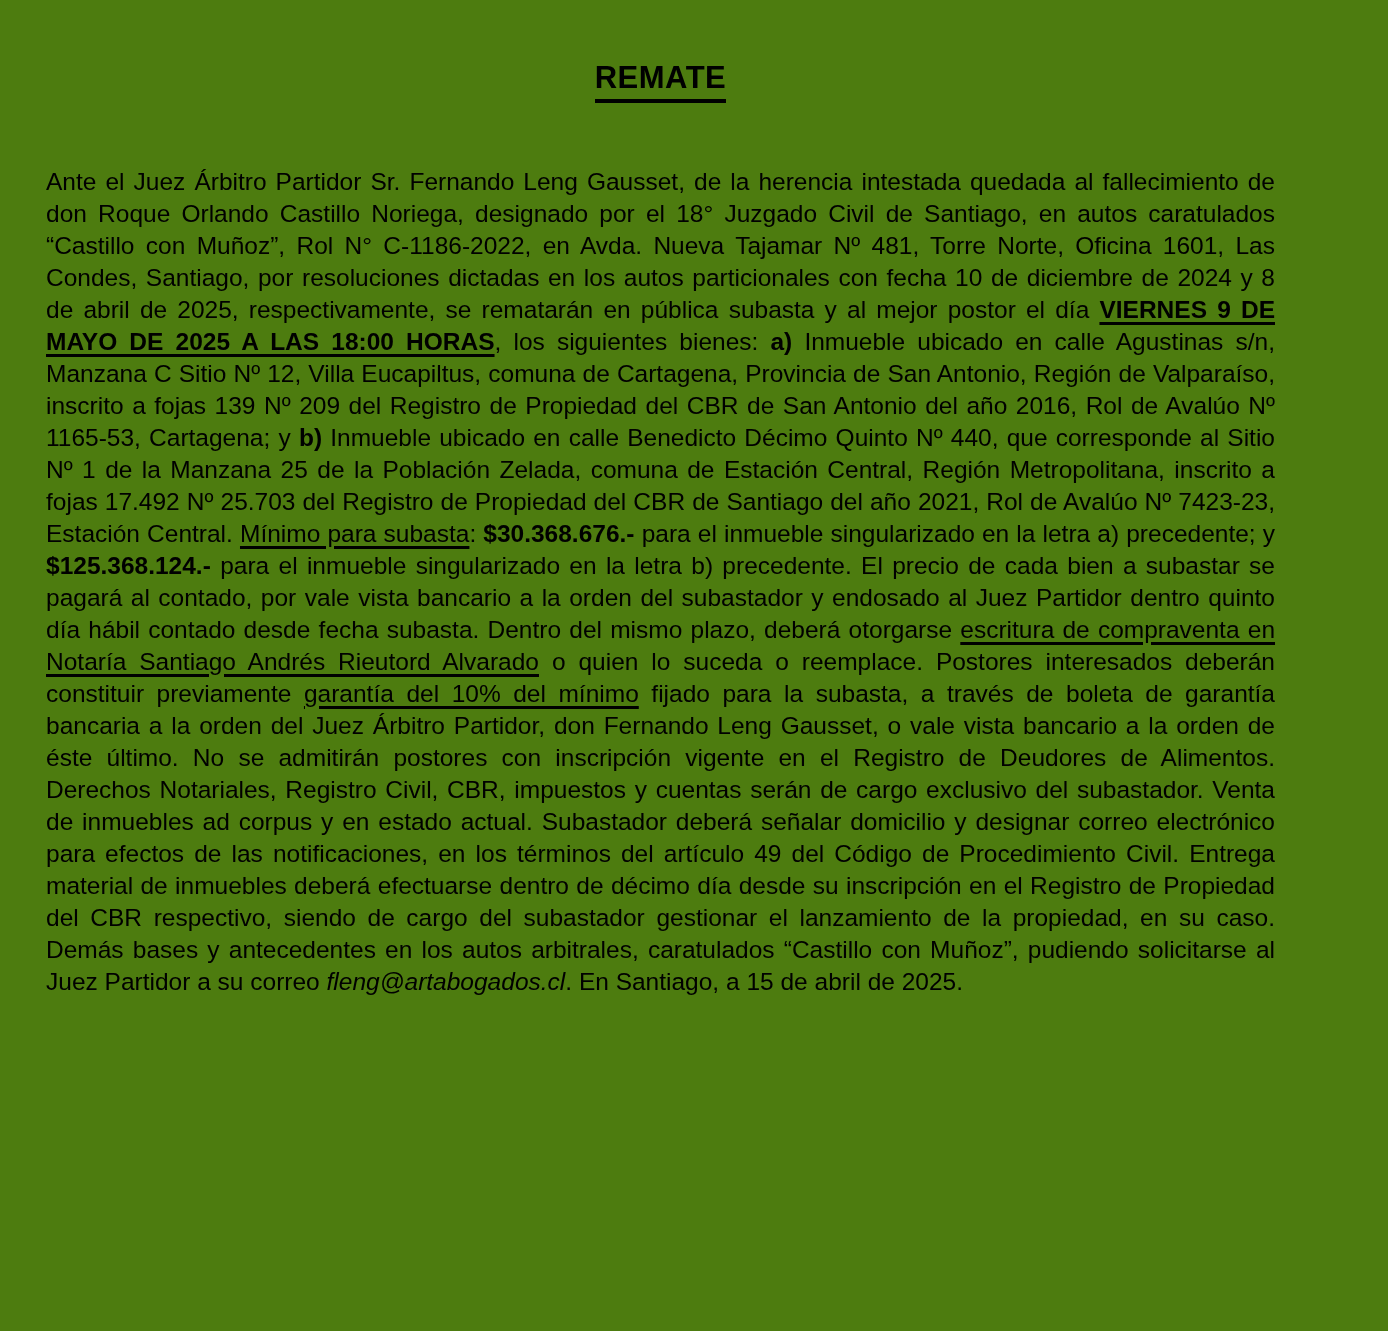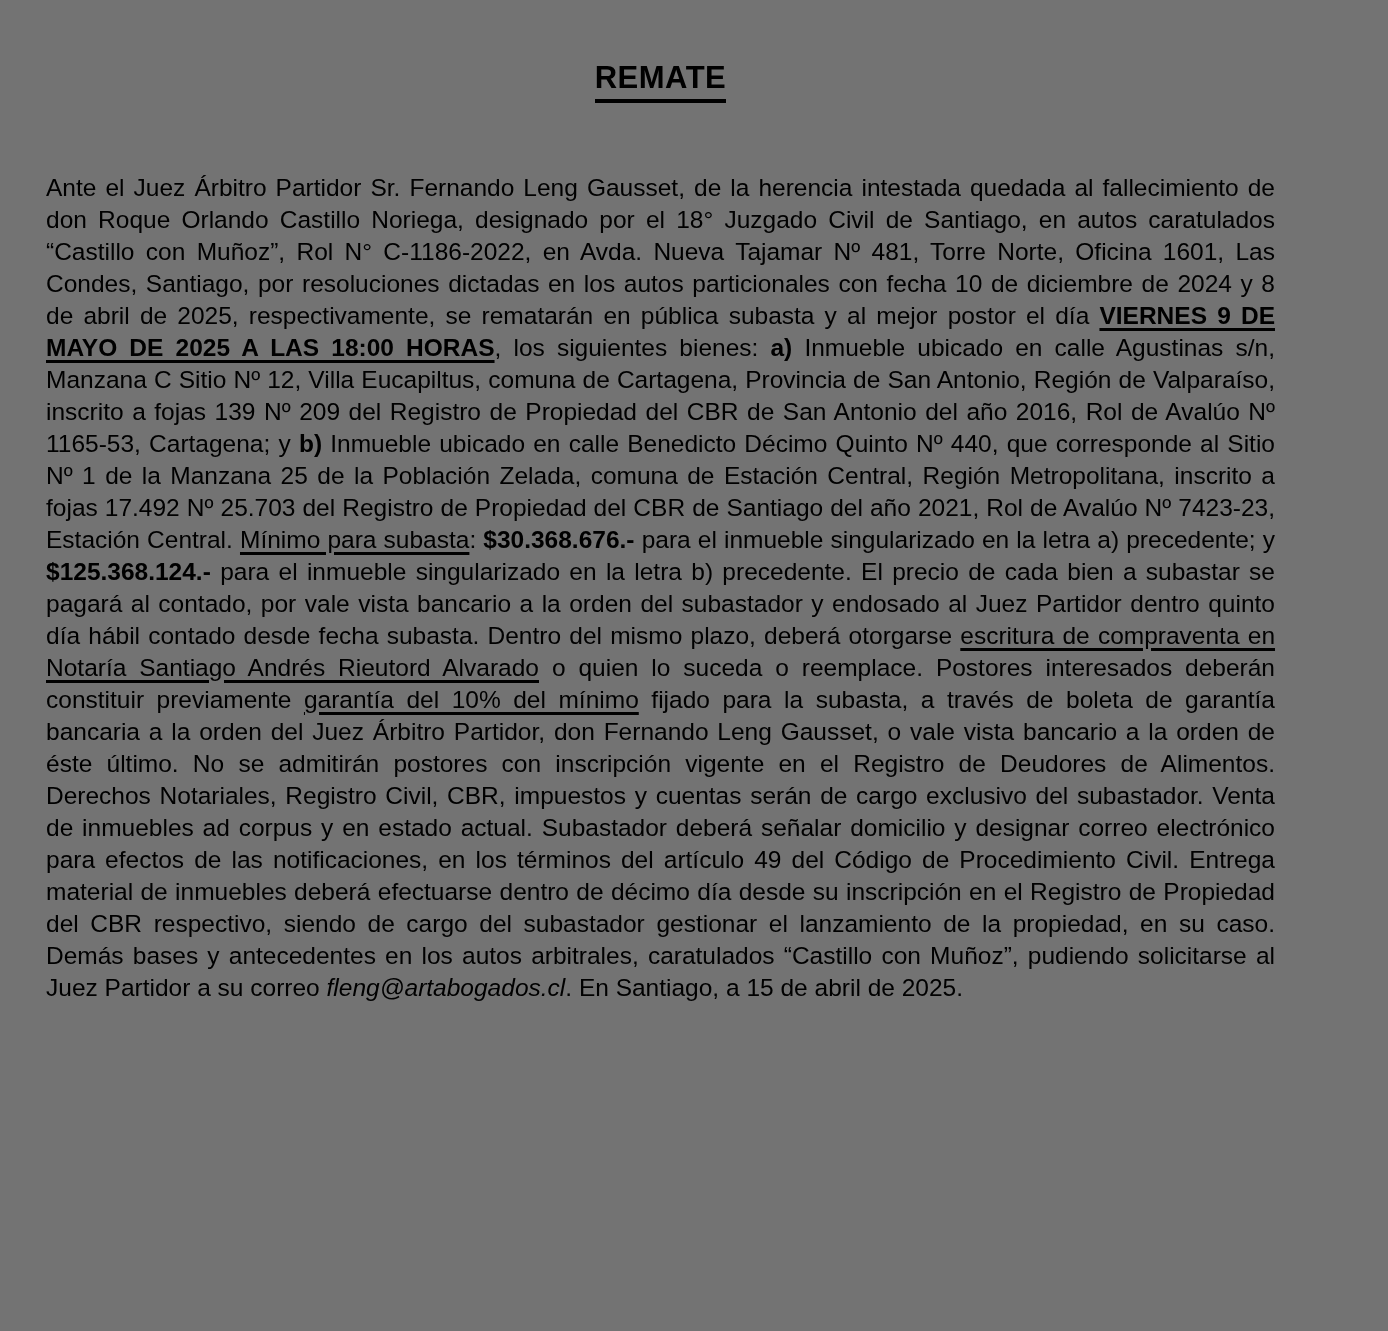--- a/index.html
+++ b/index.html
@@ -4,21 +4,21 @@
 <style>
   html, body {
     margin: 0;
     padding: 0;
     background: #ffffff;
   }
   .page {
     position: relative;
     width: 1388px;
     height: 1331px;
-    background: #737373;
+    background: #4d7c0f;
     color: #000000;
     font-family: "Liberation Sans", "DejaVu Sans", sans-serif;
     overflow: hidden;
   }
   .doc-title {
     position: absolute;
     top: 60px;
     left: 46px;
     width: 1229px;
     text-align: center;
@@ -26,21 +26,21 @@
     font-weight: bold;
     letter-spacing: 0.5px;
   }
   .doc-title .title-inner {
     display: inline-block;
     border-bottom: 4px solid #000000;
     padding-bottom: 3px;
   }
   .notice-paragraph {
     position: absolute;
-    top: 172px;
+    top: 166px;
     left: 46px;
     width: 1229px;
     font-size: 24.5px;
     line-height: 32px;
     text-align: justify;
     text-justify: inter-word;
   }
   .notice-paragraph span.b { font-weight: bold; }
   .notice-paragraph span.i { font-style: italic; }
   .notice-paragraph span.u {

